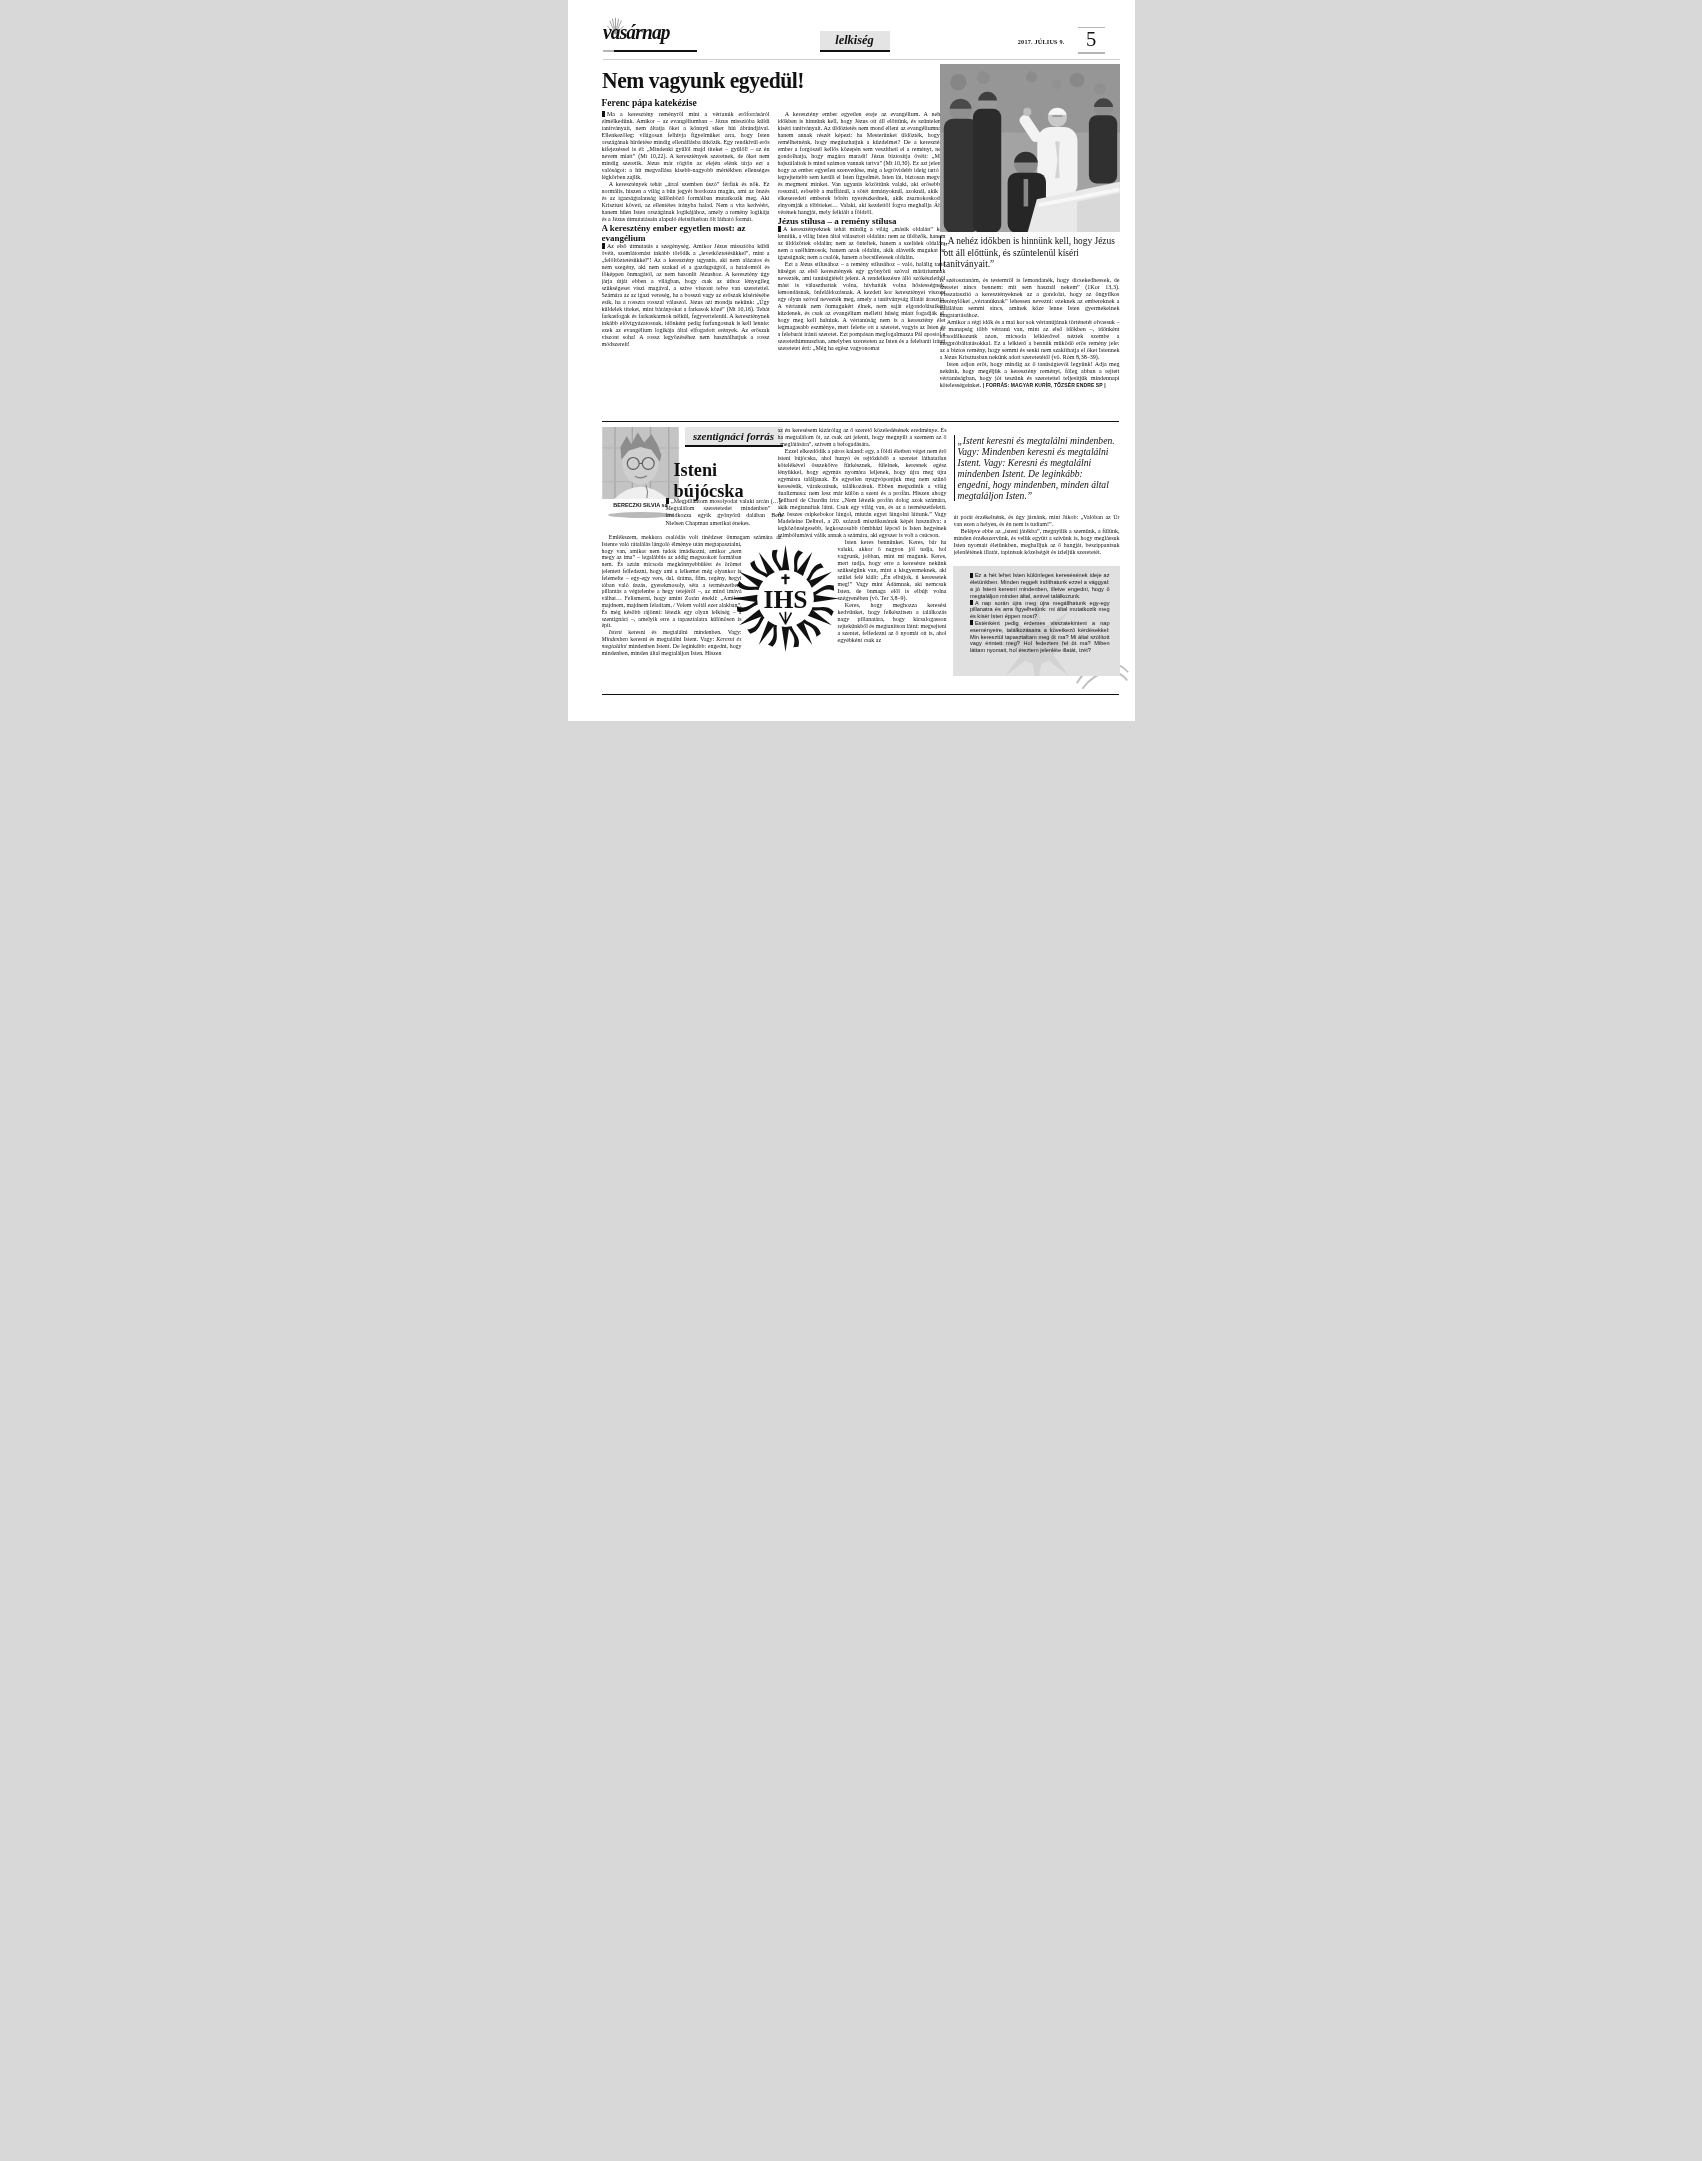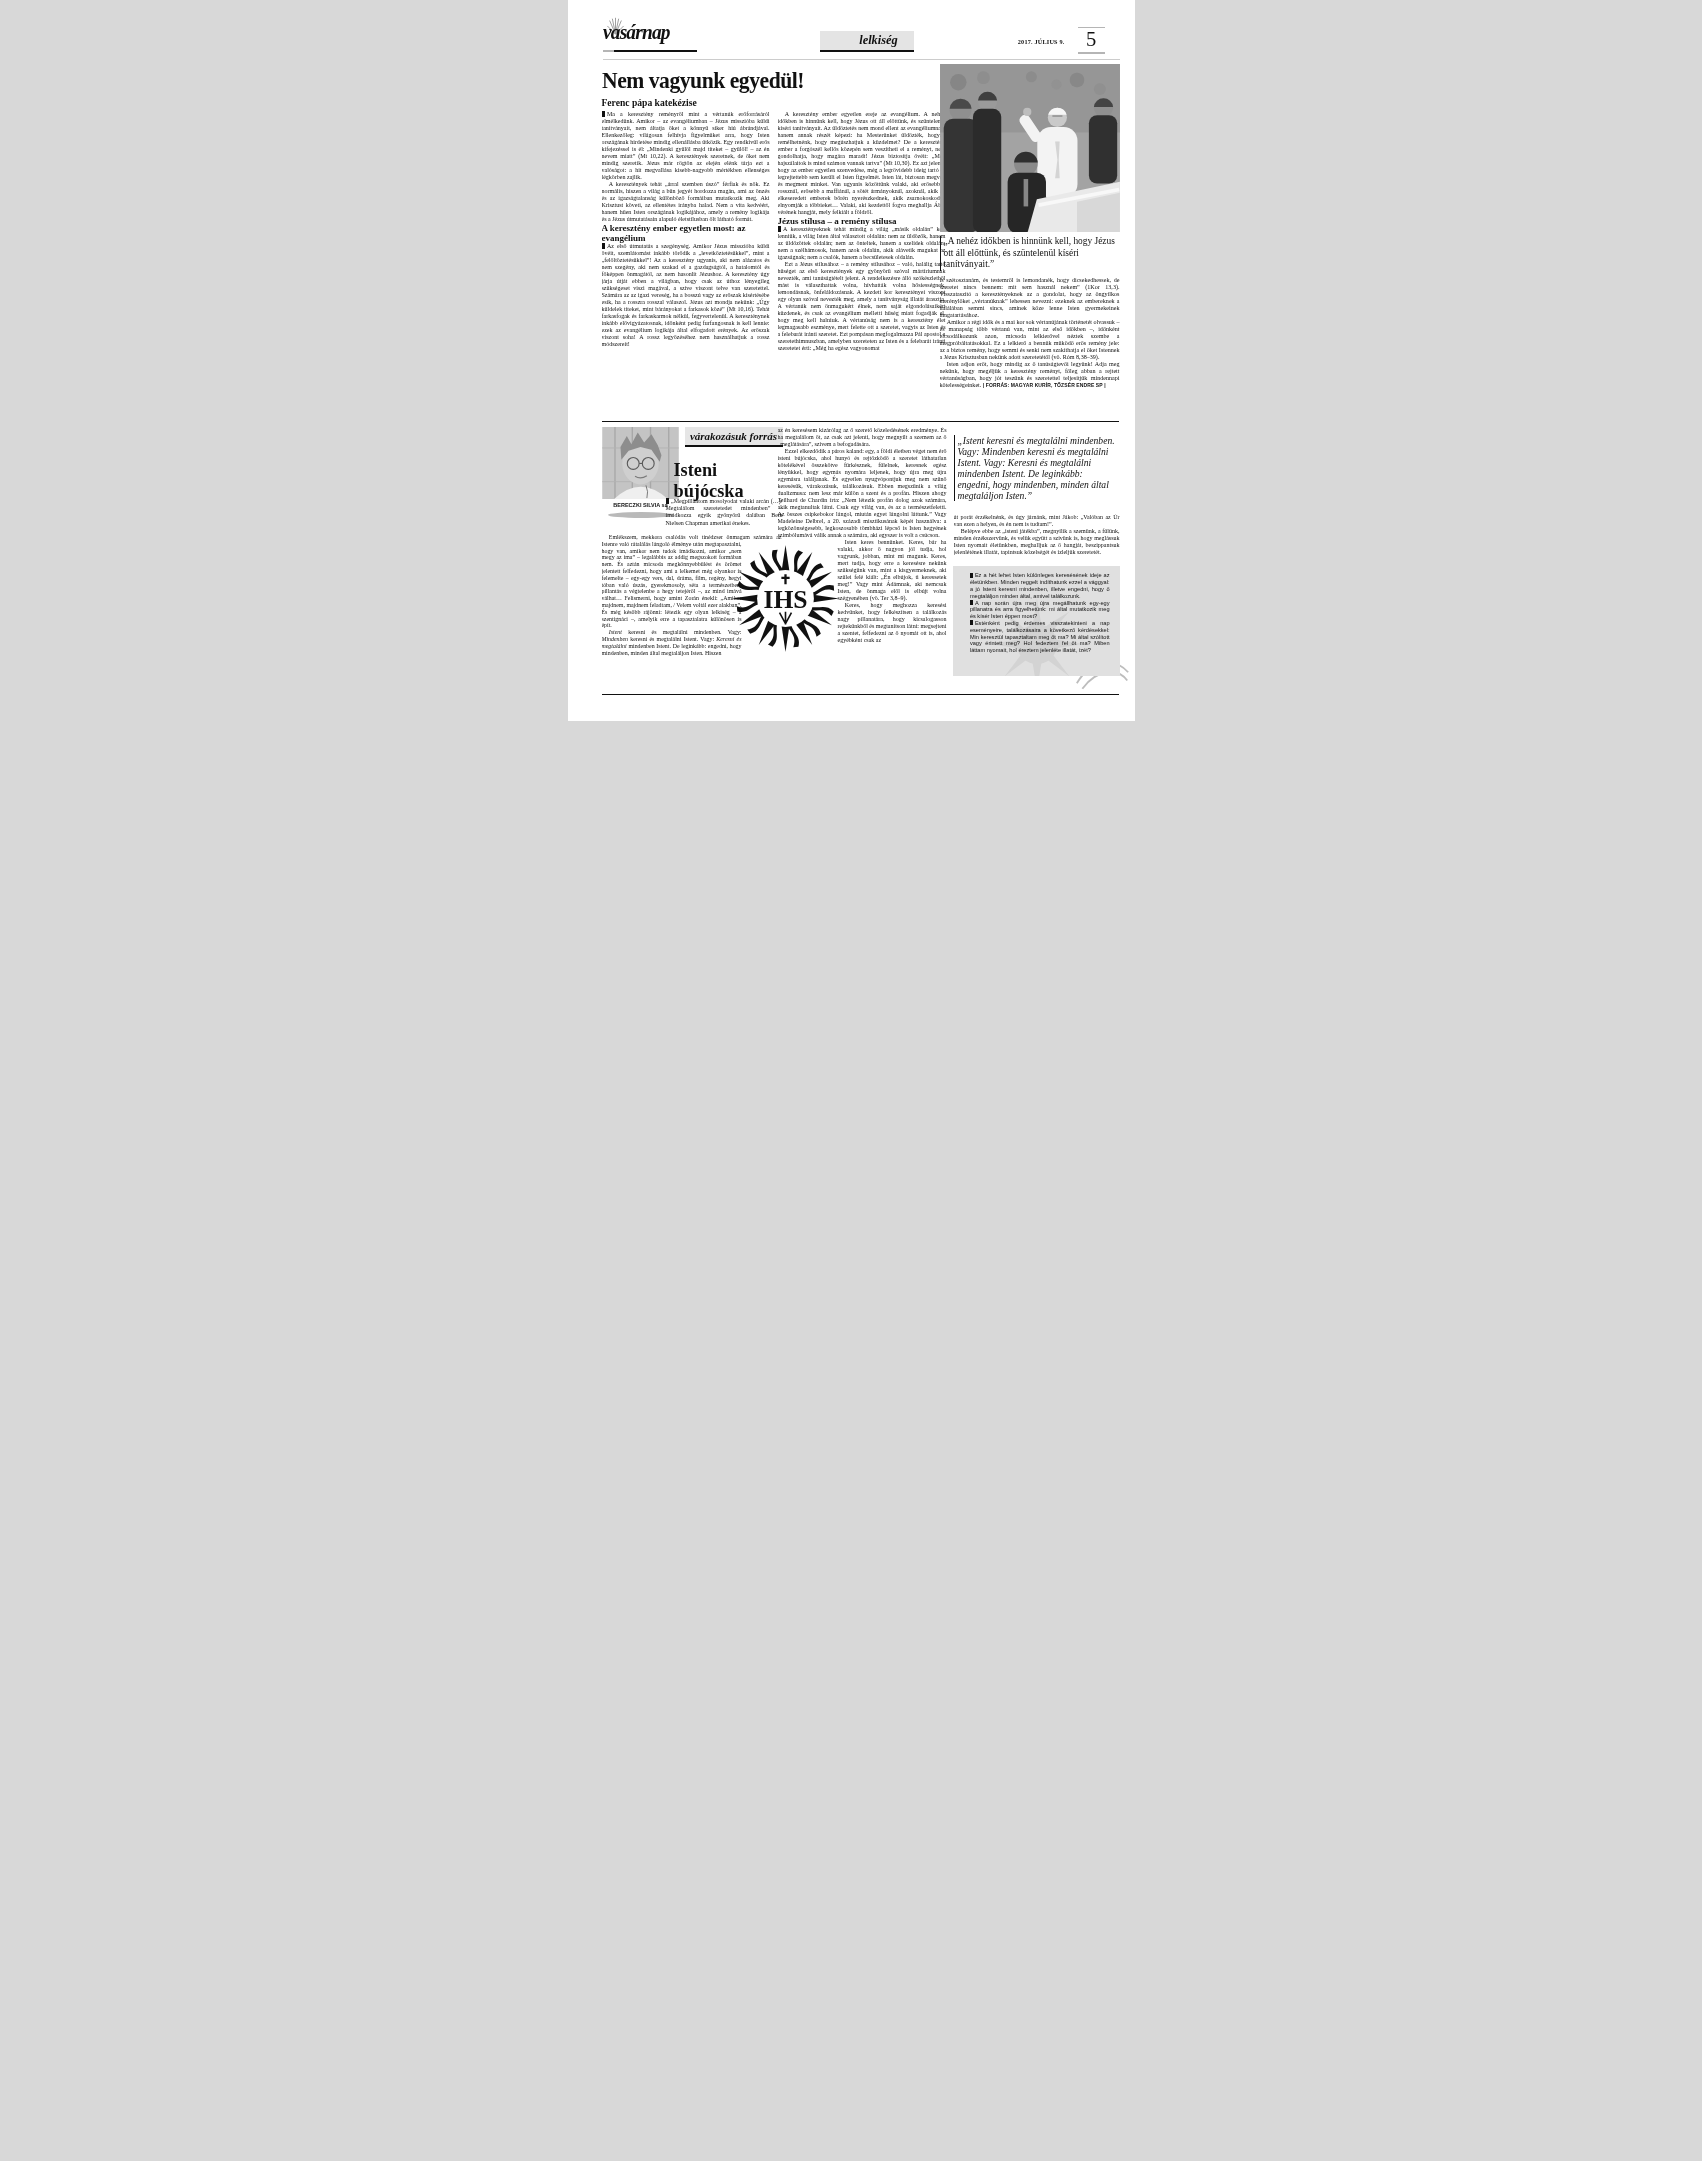--- a/index.html
+++ b/index.html
@@ -6,21 +6,21 @@
   .page{position:relative;width:567px;height:721px;background:#ffffff;margin:0 auto;
         font-family:"Liberation Serif","DejaVu Serif",serif;color:#111;overflow:hidden;}
   
   .masthead{position:absolute;left:35px;top:20px;font-style:italic;font-size:21.5px;font-weight:700;
             letter-spacing:-0.9px;transform:scaleX(.9);transform-origin:left bottom;}
   .masthead-burst{position:absolute;left:38px;top:15.6px;}
   .masthead-rule{position:absolute;left:35px;top:50px;height:2.3px;width:94px;font-size:0;}
   .masthead-rule .g{display:inline-block;width:11px;height:2.3px;background:#b5b5b5;vertical-align:top;}
   .masthead-rule .b{display:inline-block;width:83px;height:2.3px;background:#111;vertical-align:top;}
   .section-box{position:absolute;left:252px;top:31px;width:70px;height:19px;background:#e4e4e4;
-               border-bottom:2.3px solid #111;text-align:center;font-style:italic;font-weight:700;font-size:12.4px;line-height:19px;padding-left:24px;}
+               border-bottom:2.3px solid #111;text-align:center;font-style:italic;font-weight:700;font-size:12.4px;line-height:19px;}
   .issue-date{position:absolute;left:424px;top:38px;width:73px;text-align:right;font-weight:700;font-size:6.2px;letter-spacing:0.2px;}
   .pagenum-bar{position:absolute;width:27.5px;height:1.8px;background:#b5b5b5;left:510px;}
   .pagenum{position:absolute;left:510px;top:27.5px;width:27.5px;text-align:center;font-size:20.6px;line-height:23px;}
   .header-hairline{position:absolute;left:35px;top:59px;width:517px;height:0.5px;background:#cccccc;}
   
   .headline{position:absolute;left:34px;top:68px;font-size:23px;font-weight:700;letter-spacing:-0.5px;
             transform:scaleX(.94);transform-origin:left top;white-space:nowrap;}
   .subhead{position:absolute;left:34px;top:97px;font-size:9.6px;font-weight:700;}
   .col{position:absolute;text-align:justify;}
   .col p{margin:0 0 0 0;}
@@ -181,21 +181,21 @@
     <polygon points="42,72 40,44 54,20 64,38 78,12 92,34 108,16 122,40 130,62 126,76 108,50 84,44 58,52" fill="#8d8d8d"></polygon>
     <circle cx="68" cy="80" r="13" fill="none" stroke="#5a5a5a" stroke-width="2.5"></circle>
     <circle cx="101" cy="80" r="13" fill="none" stroke="#5a5a5a" stroke-width="2.5"></circle>
     <path d="M81,80 L88,80" stroke="#5a5a5a" stroke-width="2.5"></path>
     <path d="M72,108 Q84,116 98,107" stroke="#7a7a7a" stroke-width="2.5" fill="none"></path>
     <path d="M96,128 q6,14 2,28" stroke="#6f6f6f" stroke-width="2" fill="none"></path>
   </svg>
   <div class="portrait-caption">BERECZKI SILVIA sa</div>
   <div class="portrait-shadow"></div>
 
-  <div class="kicker-box">várakozásuk forrás</div>
+  <div class="kicker-box">szentignáci forrás</div>
   <h2 class="headline2" style="margin:8px">Isteni bújócska</h2>
   <div class="lead">
     <span class="marker"></span><span>„Megpillantom mosolyodat valaki arcán (…)/ Megtalálom szeretetedet mindenben” – imádkozza egyik gyönyörű dalában Beth Nielsen Chapman amerikai énekes.</span>
   </div>
 
   <div class="col colA">
     <div class="wrap-r"></div>
     <p style="text-indent:7.3px">Emlékszem, mekkora csalódás volt tinédzser önmagam számára az Istenre való rátalálás lángoló élménye után megtapasztalni, hogy van, amikor nem tudok imádkozni, amikor „nem megy az ima” – legalábbis az addig megszokott formában nem. És aztán micsoda megkönnyebbülést és örömet jelentett felfedezni, hogy ami a lelkemet még olyankor is felemelte – egy-egy vers, dal, dráma, film, regény, hegyi tóban való úszás, gyerekmosoly, séta a természetben, pillantás a végtelenbe a hegy tetejéről –, az mind imává válhat… Felismerni, hogy amint Zorán énekli: „Amikor majdnem, majdnem feladtam, / Velem voltál ezer alakban”. És még később rájönni: létezik egy olyan lelkiség – a szentignáci –, amelyik erre a tapasztalatra különösen is épít.</p>
     <p>
       <span class="it">Istent</span><span> keresni és megtalálni mindenben. Vagy: </span><span class="it">Mindenben</span><span> keresni és megtalálni Istent. Vagy: </span><span class="it">Keresni és megtalálni</span><span> mindenben Istent. De leginkább: engedni, hogy mindenben, minden által megtaláljon Isten. Hiszen</span>

